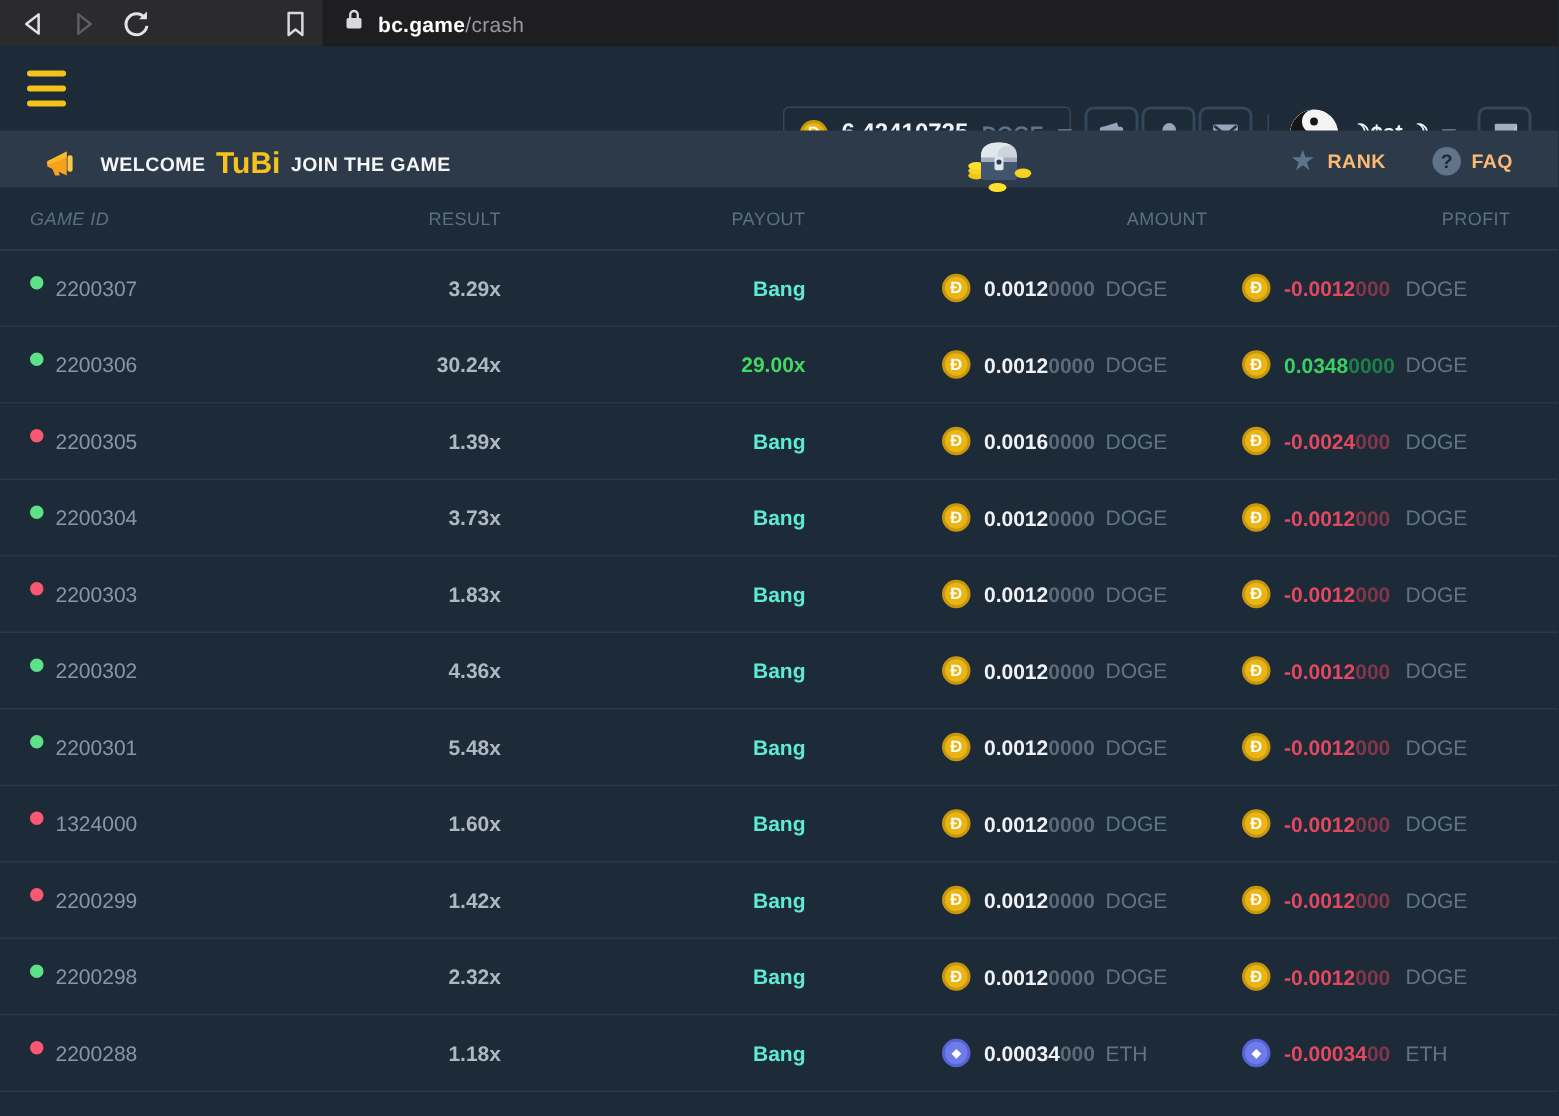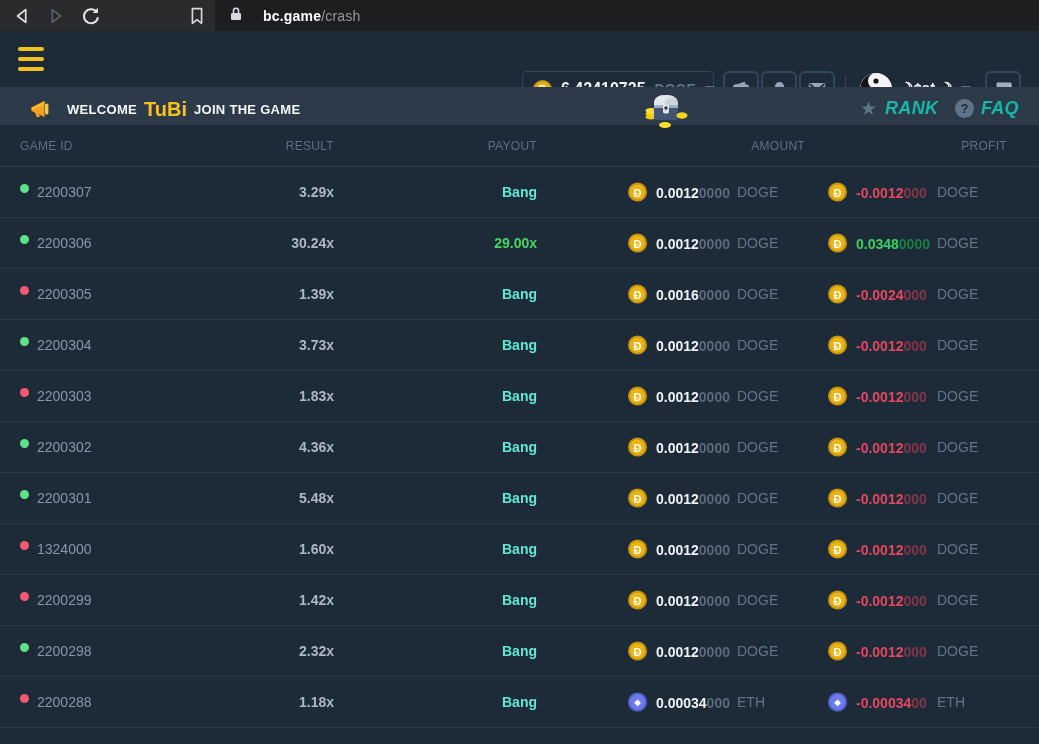--- a/index.html
+++ b/index.html
@@ -6,21 +6,21 @@
   html,body { width:1039px; height:744px; background:#1d2a38; font-family:"Liberation Sans", sans-serif; overflow:hidden; }
   .screen { position:relative; width:1039px; height:744px; background:#1d2a38; }
 
   
   .browser-bar { position:relative; height:31px; background:#2b2b2d; display:flex; align-items:center; }
   .nav-ic { display:inline-flex; align-items:center; justify-content:center; }
   .ic-back { margin-left:12px; }
   .ic-fwd { margin-left:10px; }
   .ic-refresh { margin-left:14px; }
   .ic-bookmark { position:absolute; left:186px; top:4px; }
-  .url-tab { position:absolute; left:215px; right:0; top:0; bottom:0; background:#1e1e20; display:flex; align-items:center; padding-left:14px; gap:20px; }
+  .url-tab { position:absolute; left:215px; right:0; top:0; bottom:0; background:#1e1e20; display:flex; align-items:center; padding-left:14px; gap:9px; }
   .url { font-size:14px; color:#ffffff; font-weight:bold; letter-spacing:.2px; }
   .url .url-path { color:#97999c; font-weight:normal; }
 
   
   .app-header { position:relative; height:56px; background:#1d2a38; }
   .hamburger { position:absolute; left:18px; top:16px; width:26px; height:24px; display:flex; flex-direction:column; justify-content:space-between; cursor:pointer; }
   .hamburger i { display:block; height:4px; border-radius:2px; background:#f6c21a; }
 
   .balance-pill { position:absolute; left:522px; top:40px; width:192px; height:36px; border:1px solid #33475a; border-radius:4px; display:flex; align-items:center; padding:0 10px; gap:9px; }
   .balance-val { color:#f2f5f8; font-weight:bold; font-size:16px; }
@@ -43,26 +43,26 @@
   .bt-strong { color:#f4f6f8; font-weight:bold; font-size:13px; letter-spacing:.3px; }
   .bt-name { color:#f8c21c; font-weight:bold; font-size:20px; }
   .tasks-block { position:absolute; left:644px; top:2px; display:flex; align-items:center; gap:10px; cursor:pointer; }
   .tasks-titles { display:flex; flex-direction:column; line-height:1.25; }
   .tasks-title { color:#f6f3ea; font-weight:bold; font-style:italic; font-size:16px; }
   .tasks-sub { color:#b9c4d0; font-style:italic; font-size:13px; }
   .rank-block { position:absolute; left:860px; top:11px; display:flex; align-items:center; gap:8px; cursor:pointer; }
   .faq-block { position:absolute; left:955px; top:11px; display:flex; align-items:center; gap:7px; cursor:pointer; }
   .star-ic { color:#5f7389; font-size:19px; line-height:19px; }
   .q-ic { width:19px; height:19px; border-radius:50%; background:#5f7389; color:#1c2836; font-weight:bold; font-size:13px; display:flex; align-items:center; justify-content:center; }
-  .gray-label { color:#14b8a6; font-weight:bold; font-size:18px; letter-spacing:.3px;font-style:italic; }
+  .gray-label { color:#fdba74; font-weight:bold; font-size:13px; letter-spacing:.3px; }
 
   
   .thead { position:relative; height:42px; border-bottom:1px solid #2e3d4d; }
   .th { position:absolute; top:50%; transform:translateY(-50%); color:#5a7084; font-size:12px; letter-spacing:.3px; }
-  .th-gameid { left:20px; }
+  .th-gameid { left:20px;font-style:italic; }
   .th-result { right:705px;margin-left:40px; }
   .th-payout { right:502px; }
   .th-amount { right:234px; }
   .th-profit { right:32px; }
 
   .row { position:relative; height:51px; border-bottom:1px solid #293847; cursor:pointer; }
   .cell { position:absolute; top:50%; transform:translateY(-50%); font-size:14px; }
   .c-id { left:20px; display:flex; align-items:flex-start; gap:8px; color:#8897a8; }
   .dot { width:9px; height:9px; border-radius:50%; display:inline-block; }
   .dot.green { background:#5ee287; }

